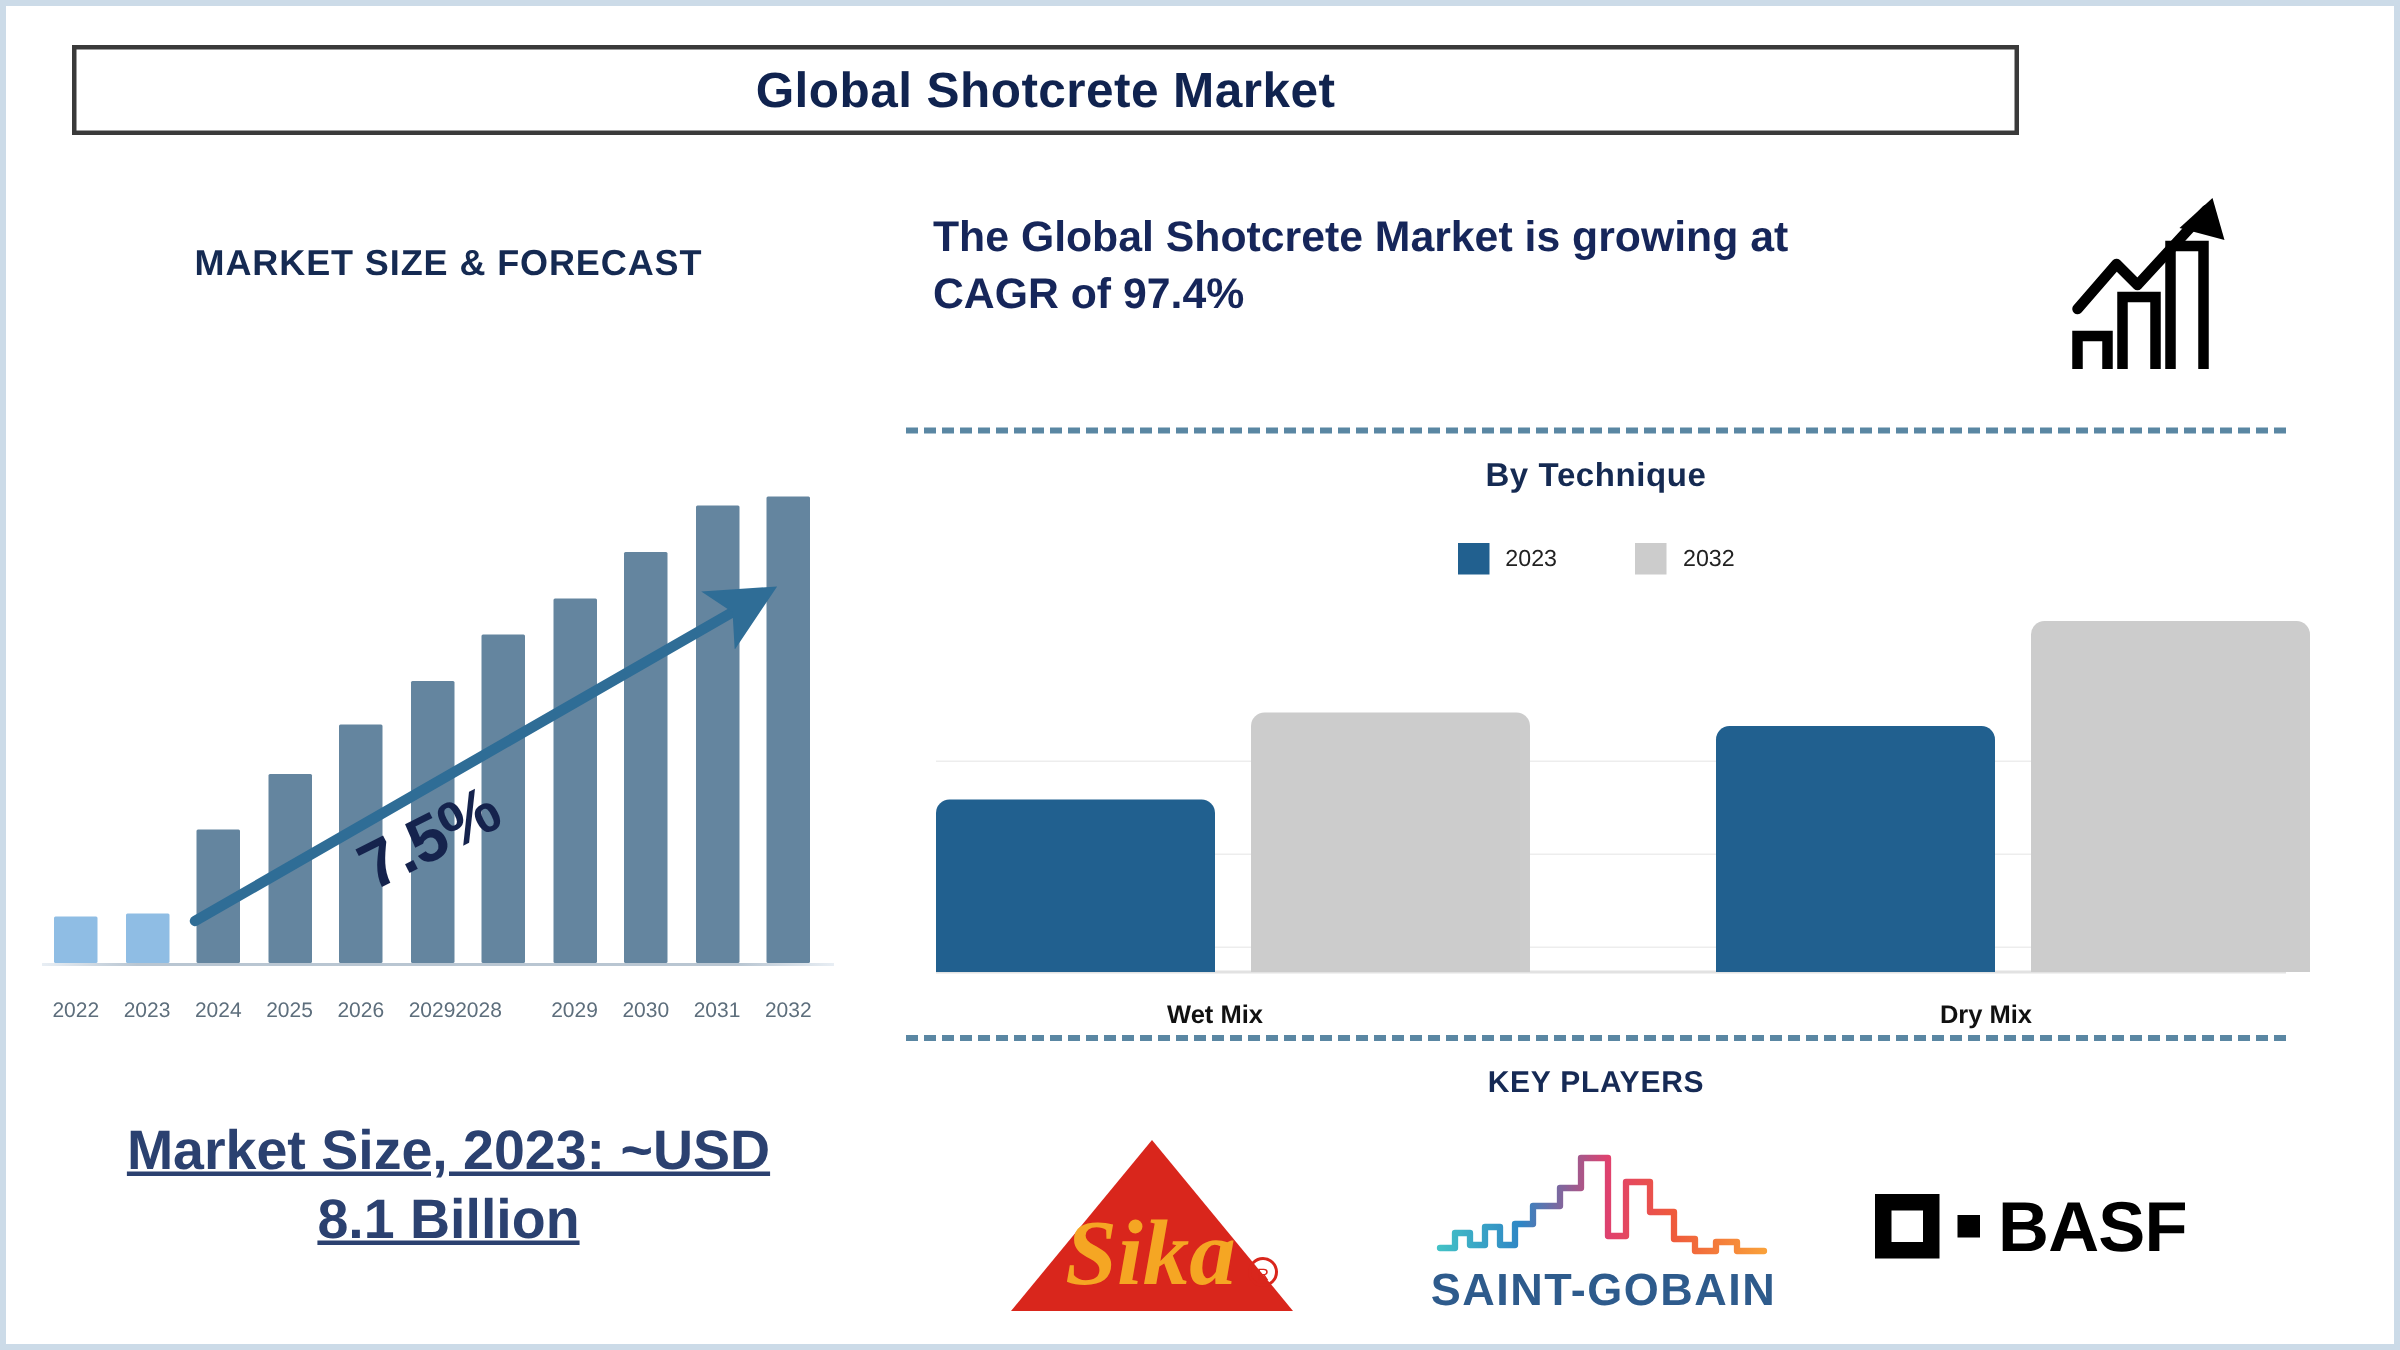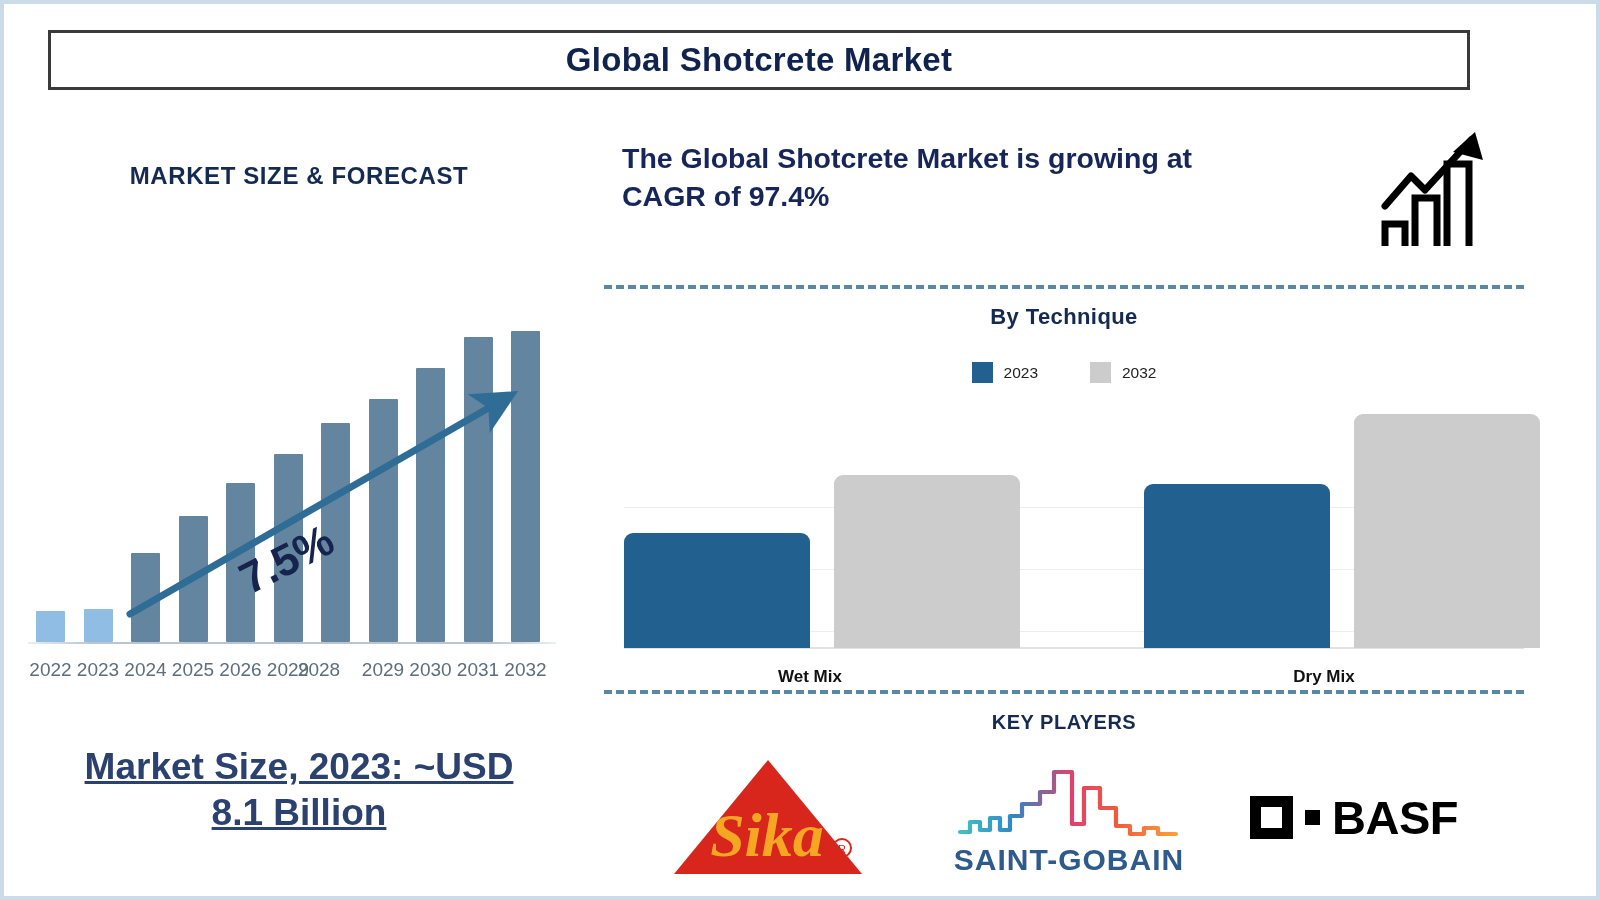--- a/index.html
+++ b/index.html
@@ -21,21 +21,21 @@
     width: 1600px; height: 900px;
     background: #ffffff;
     border: 4px solid #ccdbe8;
     overflow: hidden;
   }
 
   
   #title-box {
     position: absolute;
     left: 44px; top: 26px;
-    width: 1422px; height: 60px;
+    width: 1298px; height: 60px;
     border: 3px solid #3a3a3a;
     background: #ffffff;
     display: flex;
     align-items: center;
     justify-content: center;
   }
   #title-text {
     font-size: 33px;
     font-weight: bold;
     color: #10234f;
@@ -79,21 +79,21 @@
     border-radius: 1px;
   }
   .gbar.light  { background: #8fbde4; }
   .gbar.dark   { background: #64859f; }
 
   .gyear {
     position: absolute;
     bottom: 18px;
     width: 48px;
     text-align: center;
-    font-size: 19px;
+    font-size: 14px;
     color: #5d6e7c;
     font-family: "Liberation Sans", sans-serif;
   }
 
   
   #growth-arrow { position: absolute; left: 0; top: 0; width: 545px; height: 445px; pointer-events: none; }
   #cagr-label {
     position: absolute;
     left: 232px; top: 300px;
     font-size: 44px;

